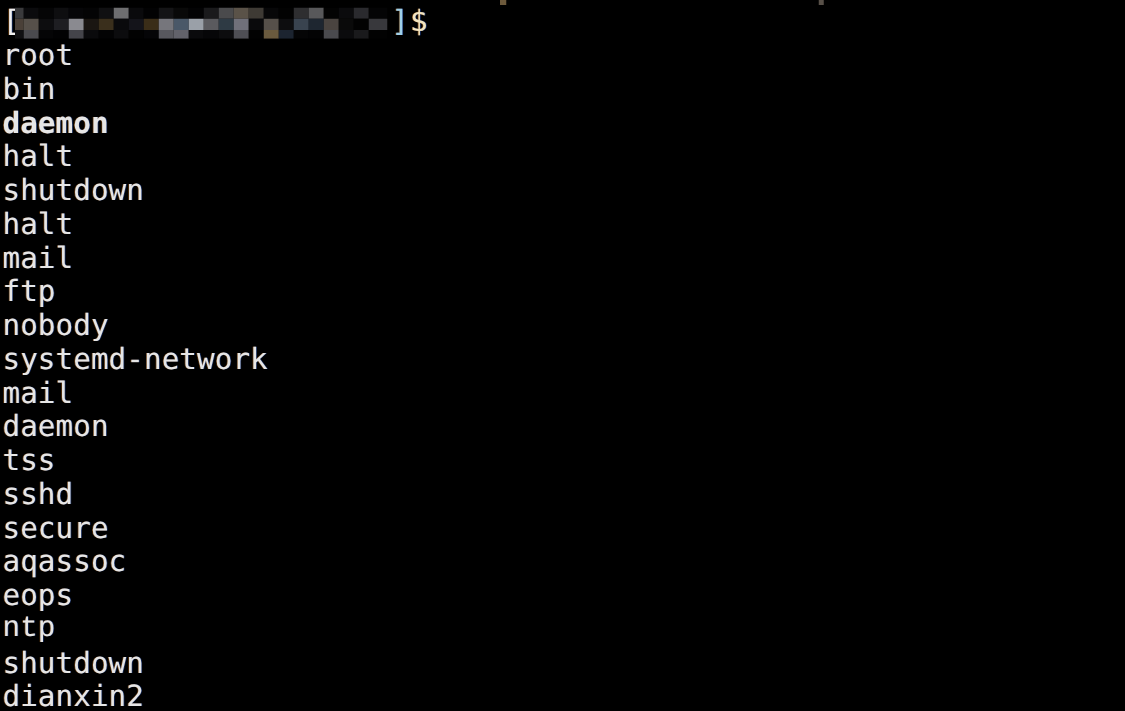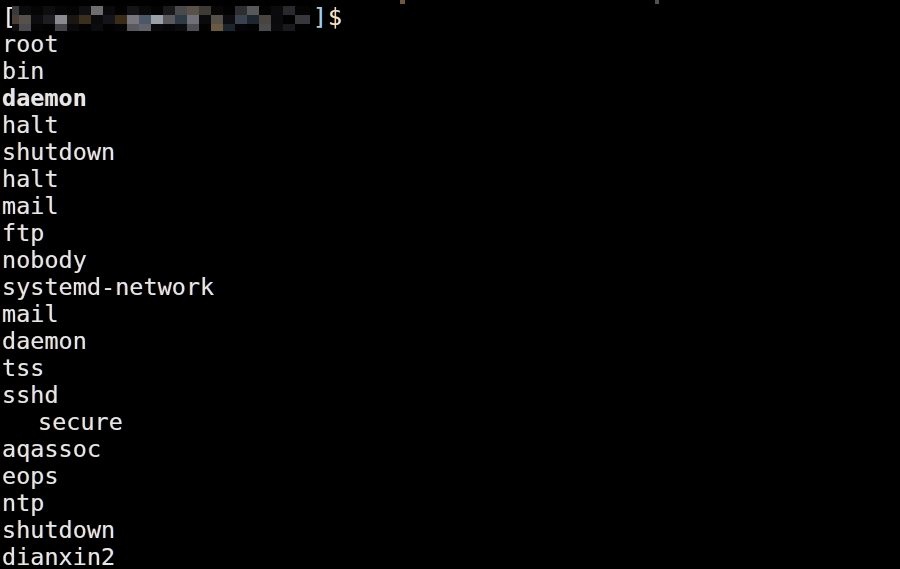--- a/index.html
+++ b/index.html
@@ -138,21 +138,21 @@
       <div class="line" style="top: 139px;">shutdown</div>
       <div class="line" style="top: 166px;">halt</div>
       <div class="line" style="top: 193px;">mail</div>
       <div class="line" style="top: 220px;">ftp</div>
       <div class="line" style="top: 247px;">nobody</div>
       <div class="line" style="top: 274px;">systemd-network</div>
       <div class="line" style="top: 301px;">mail</div>
       <div class="line" style="top: 328px;">daemon</div>
       <div class="line" style="top: 355px;">tss</div>
       <div class="line" style="top: 382px;">sshd</div>
-      <div class="line" style="top: 409px; margin-left: 36px;">secure</div>
+      <div class="line" style="top: 409px;">secure</div>
       <div class="line" style="top: 436px;">aqassoc</div>
       <div class="line" style="top: 463px;">eops</div>
-      <div class="line" style="top: 490px;">ntp</div>
+      <div class="line" style="top: 490px; font-family: Liberation Mono, monospace;">ntp</div>
       <div class="line" style="top: 517px;">shutdown</div>
       <div class="line" style="top: 544px;">dianxin2</div>
     </div>
 
 </div>
 
 </body></html>

